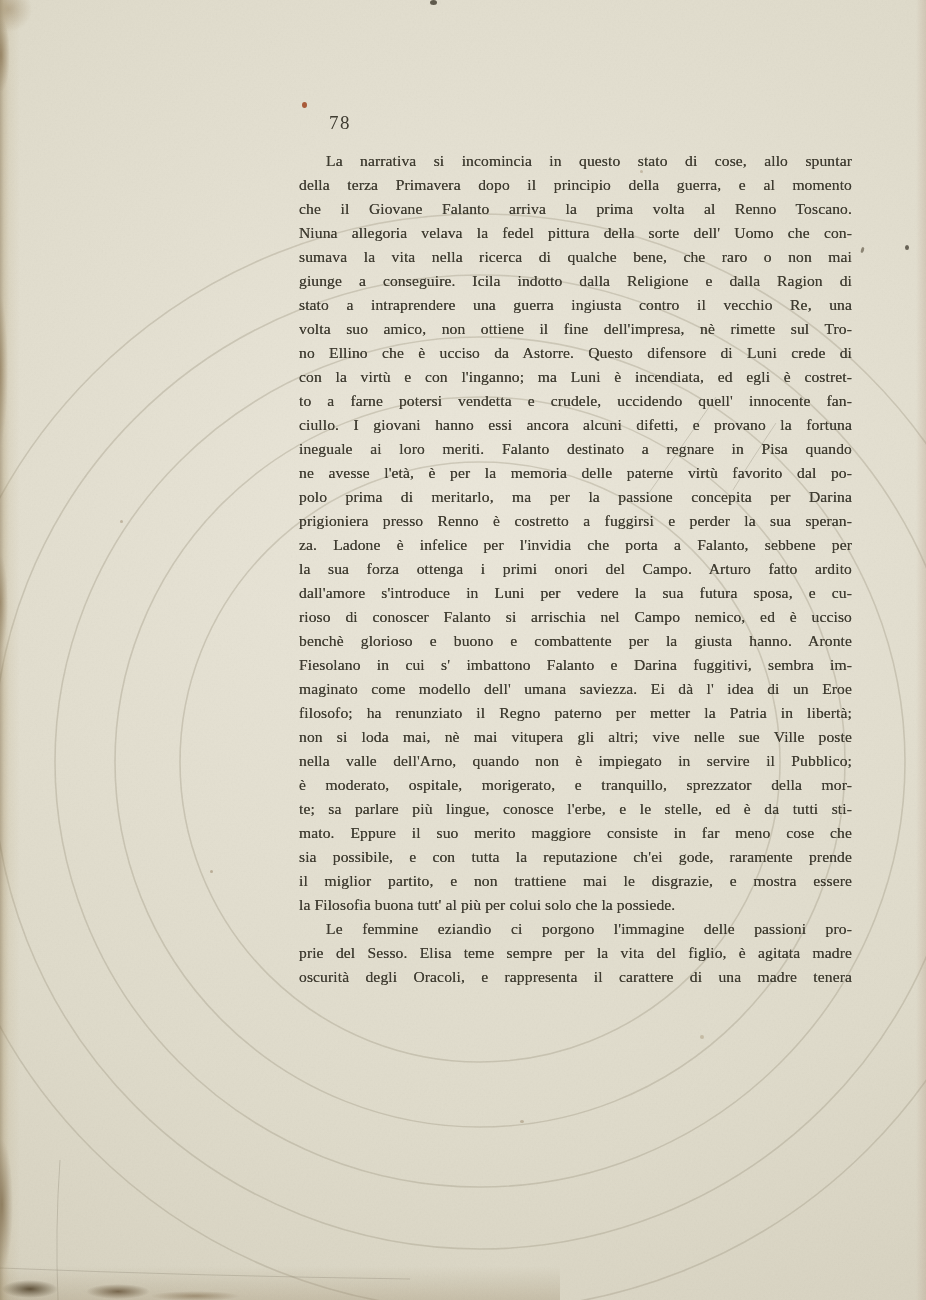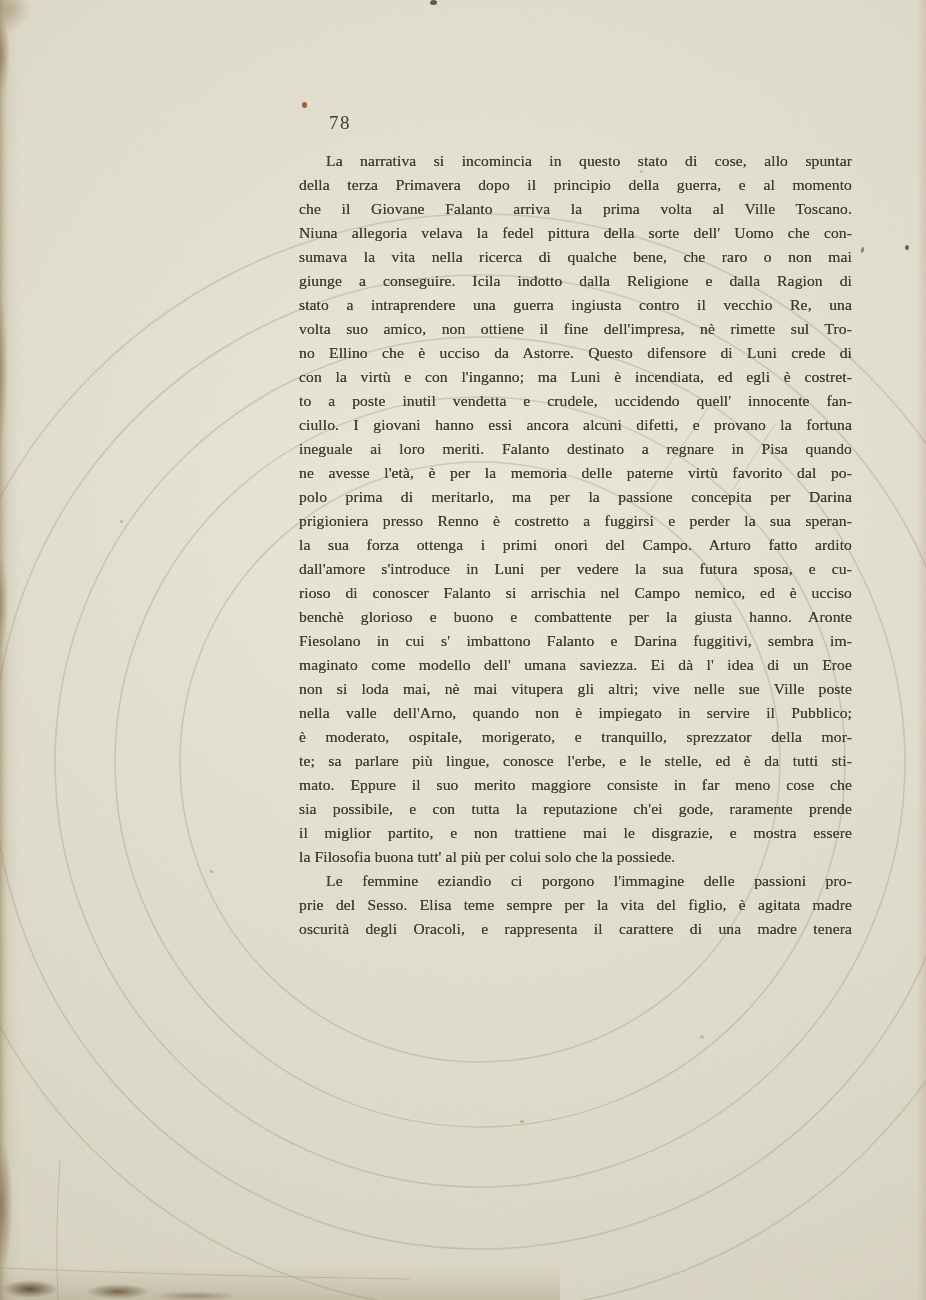--- a/index.html
+++ b/index.html
@@ -113,40 +113,42 @@
   <div class="speck sp-f1"></div>
   <div class="speck sp-f2"></div>
   <div class="speck sp-f3"></div>
   <div class="speck sp-f4"></div>
   <div class="speck sp-f5"></div>
 
   <span class="page-number">78</span>
   <div class="text-block" style="color: rgb(63, 60, 49);">
       <div class="line indent">La narrativa si incomincia in questo stato di cose, allo spuntar</div>
       <div class="line">della terza Primavera dopo il principio della guerra, e al momento</div>
-      <div class="line">che il Giovane Falanto arriva la prima volta al Ville Toscano.</div>
+      <div class="line">che il Giovane Falanto arriva la prima volta al Renno Toscano.</div>
       <div class="line">Niuna allegoria velava la fedel pittura della sorte dell' Uomo che con-</div>
       <div class="line">sumava la vita nella ricerca di qualche bene, che raro o non mai</div>
       <div class="line">giunge a conseguire. Icila indotto dalla Religione e dalla Ragion di</div>
       <div class="line">stato a intraprendere una guerra ingiusta contro il vecchio Re, una</div>
       <div class="line">volta suo amico, non ottiene il fine dell'impresa, nè rimette sul Tro-</div>
       <div class="line">no Ellino che è ucciso da Astorre. Questo difensore di Luni crede di</div>
       <div class="line">con la virtù e con l'inganno; ma Luni è incendiata, ed egli è costret-</div>
-      <div class="line">to a poste inutil vendetta e crudele, uccidendo quell' innocente fan-</div>
+      <div class="line">to a farne potersi vendetta e crudele, uccidendo quell' innocente fan-</div>
       <div class="line">ciullo. I giovani hanno essi ancora alcuni difetti, e provano la fortuna</div>
       <div class="line">ineguale ai loro meriti. Falanto destinato a regnare in Pisa quando</div>
       <div class="line">ne avesse l'età, è per la memoria delle paterne virtù favorito dal po-</div>
       <div class="line">polo prima di meritarlo, ma per la passione concepita per Darina</div>
       <div class="line">prigioniera presso Renno è costretto a fuggirsi e perder la sua speran-</div>
+      <div class="line">za. Ladone è infelice per l'invidia che porta a Falanto, sebbene per</div>
       <div class="line">la sua forza ottenga i primi onori del Campo. Arturo fatto ardito</div>
       <div class="line">dall'amore s'introduce in Luni per vedere la sua futura sposa, e cu-</div>
       <div class="line">rioso di conoscer Falanto si arrischia nel Campo nemico, ed è ucciso</div>
       <div class="line">benchè glorioso e buono e combattente per la giusta hanno. Aronte</div>
       <div class="line">Fiesolano in cui s' imbattono Falanto e Darina fuggitivi, sembra im-</div>
       <div class="line">maginato come modello dell' umana saviezza. Ei dà l' idea di un Eroe</div>
+      <div class="line">filosofo; ha renunziato il Regno paterno per metter la Patria in libertà;</div>
       <div class="line">non si loda mai, nè mai vitupera gli altri; vive nelle sue Ville poste</div>
       <div class="line">nella valle dell'Arno, quando non è impiegato in servire il Pubblico;</div>
       <div class="line">è moderato, ospitale, morigerato, e tranquillo, sprezzator della mor-</div>
       <div class="line">te; sa parlare più lingue, conosce l'erbe, e le stelle, ed è da tutti sti-</div>
       <div class="line">mato. Eppure il suo merito maggiore consiste in far meno cose che</div>
       <div class="line">sia possibile, e con tutta la reputazione ch'ei gode, raramente prende</div>
       <div class="line">il miglior partito, e non trattiene mai le disgrazie, e mostra essere</div>
       <div class="line last">la Filosofia buona tutt' al più per colui solo che la possiede.</div>
       <div class="line indent">Le femmine eziandìo ci porgono l'immagine delle passioni pro-</div>
       <div class="line">prie del Sesso. Elisa teme sempre per la vita del figlio, è agitata madre</div>

